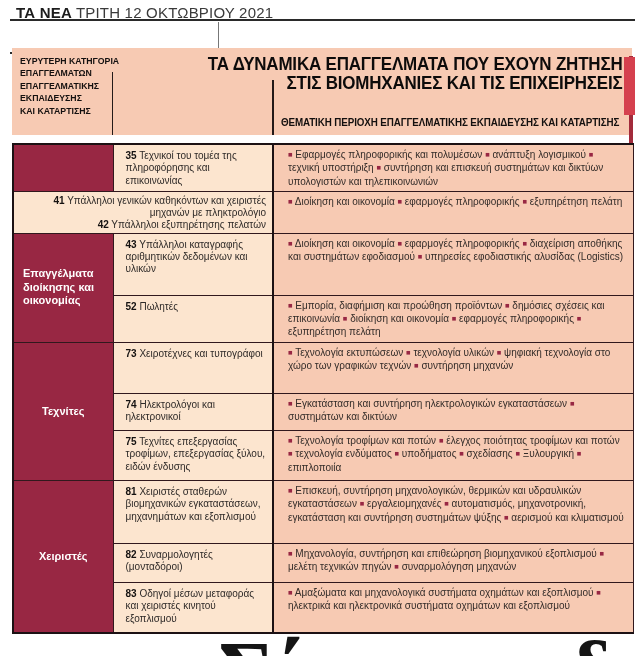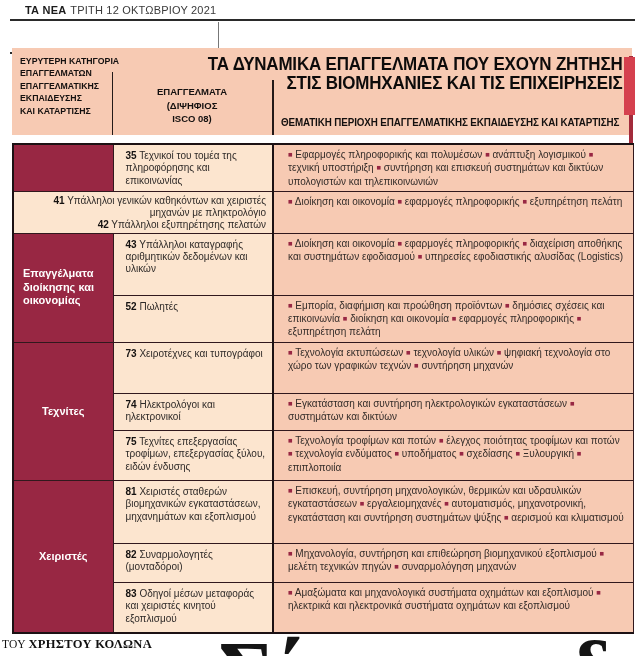--- a/index.html
+++ b/index.html
@@ -1,20 +1,20 @@
 <!DOCTYPE html>
 <html style="--maroon: #982743; --salmon: #F7CAB3; --cream: #FCE5CF; --red-strip: #D5404E;"><head>
 <meta charset="utf-8">
 <style>
   html,body{margin:0;padding:0;background:#fff;}
   .page{position:relative;width:635px;height:656px;background:#ffffff;overflow:hidden;
         font-family:"Liberation Sans","DejaVu Sans",sans-serif;-webkit-font-smoothing:antialiased;}
 
   
-  .masthead{position:absolute;left:25px;top:4px;font-size:11px;letter-spacing:.2px;color:#1c1c1c;white-space:nowrap;}
+  .masthead{position:absolute;left:16px;top:4px;font-size:15px;letter-spacing:.2px;color:#1c1c1c;white-space:nowrap;}
   .brand{font-weight:800;}
   .date{color:#3a3a3a;margin-left:4px;}
   .rule-top{position:absolute;left:10px;top:19px;width:625px;height:2px;background:#2a2a2a;}
   .vrule{position:absolute;left:218px;top:22px;width:1px;height:30px;background:#777;}
   .rule-2{position:absolute;left:10px;top:52px;width:622px;height:2px;background:#2a2a2a;}
 
   
   .header-band{position:absolute;left:12px;top:48px;width:620px;height:87px;background:var(--salmon);}
   .col1h{position:absolute;left:8px;top:7px;font-weight:bold;font-size:9px;line-height:12.4px;
          white-space:pre-line;color:#14100f;transform:scaleX(.97);transform-origin:0 0;}
@@ -63,23 +63,20 @@
   <div class="rule-top"></div>
   <div class="vrule"></div>
   <div class="rule-2"></div>
 
   <div class="header-band">
     <div class="col1h">ΕΥΡΥΤΕΡΗ ΚΑΤΗΓΟΡΙΑ
 ΕΠΑΓΓΕΛΜΑΤΩΝ
 ΕΠΑΓΓΕΛΜΑΤΙΚΗΣ
 ΕΚΠΑΙΔΕΥΣΗΣ
 ΚΑΙ ΚΑΤΑΡΤΙΣΗΣ</div>
-    <div class="col2h">ΕΠΑΓΓΕΛΜΑΤΑ
-(ΔΙΨΗΦΙΟΣ
-ISCO  08)</div>
     <div class="band-title">ΤΑ ΔΥΝΑΜΙΚΑ ΕΠΑΓΓΕΛΜΑΤΑ ΠΟΥ ΕΧΟΥΝ ΖΗΤΗΣΗ
 ΣΤΙΣ ΒΙΟΜΗΧΑΝΙΕΣ ΚΑΙ ΤΙΣ ΕΠΙΧΕΙΡΗΣΕΙΣ</div>
     <div class="col3h">ΘΕΜΑΤΙΚΗ ΠΕΡΙΟΧΗ ΕΠΑΓΓΕΛΜΑΤΙΚΗΣ ΕΚΠΑΙΔΕΥΣΗΣ ΚΑΙ ΚΑΤΑΡΤΙΣΗΣ</div>
     <div class="hdiv1"></div>
     <div class="hdiv2"></div>
   </div>
 
   <div class="red-border"></div>
   <div class="red-strip"></div>
 
@@ -133,19 +130,15 @@
           <td class="mid"><b>82</b> Συναρμολογητές (μονταδόροι)</td>
           <td class="top"><span class="blt">■</span> Μηχανολογία, συντήρηση και επιθεώρηση βιομηχανικού εξοπλισμού <span class="blt">■</span> μελέτη τεχνικών πηγών <span class="blt">■</span> συναρμολόγηση μηχανών</td>
         </tr>
         <tr style="height: 51px;">
           <td class="mid"><b>83</b> Οδηγοί μέσων μεταφοράς και χειριστές κινητού εξοπλισμού</td>
           <td class="top"><span class="blt">■</span> Αμαξώματα και μηχανολογικά συστήματα οχημάτων και εξοπλισμού <span class="blt">■</span> ηλεκτρικά και ηλεκτρονικά συστήματα οχημάτων και εξοπλισμού</td>
         </tr>
       </tbody>
   </table>
 
-  <div class="byline">
-    <span>ΤΟΥ</span>
-    <span class="nm">ΧΡΗΣΤΟΥ ΚΟΛΩΝΑ</span>
-  </div>
   <div class="clipped-headline">Σίγουρη δουλειά</div>
 
 </div>
 
 </body></html>

